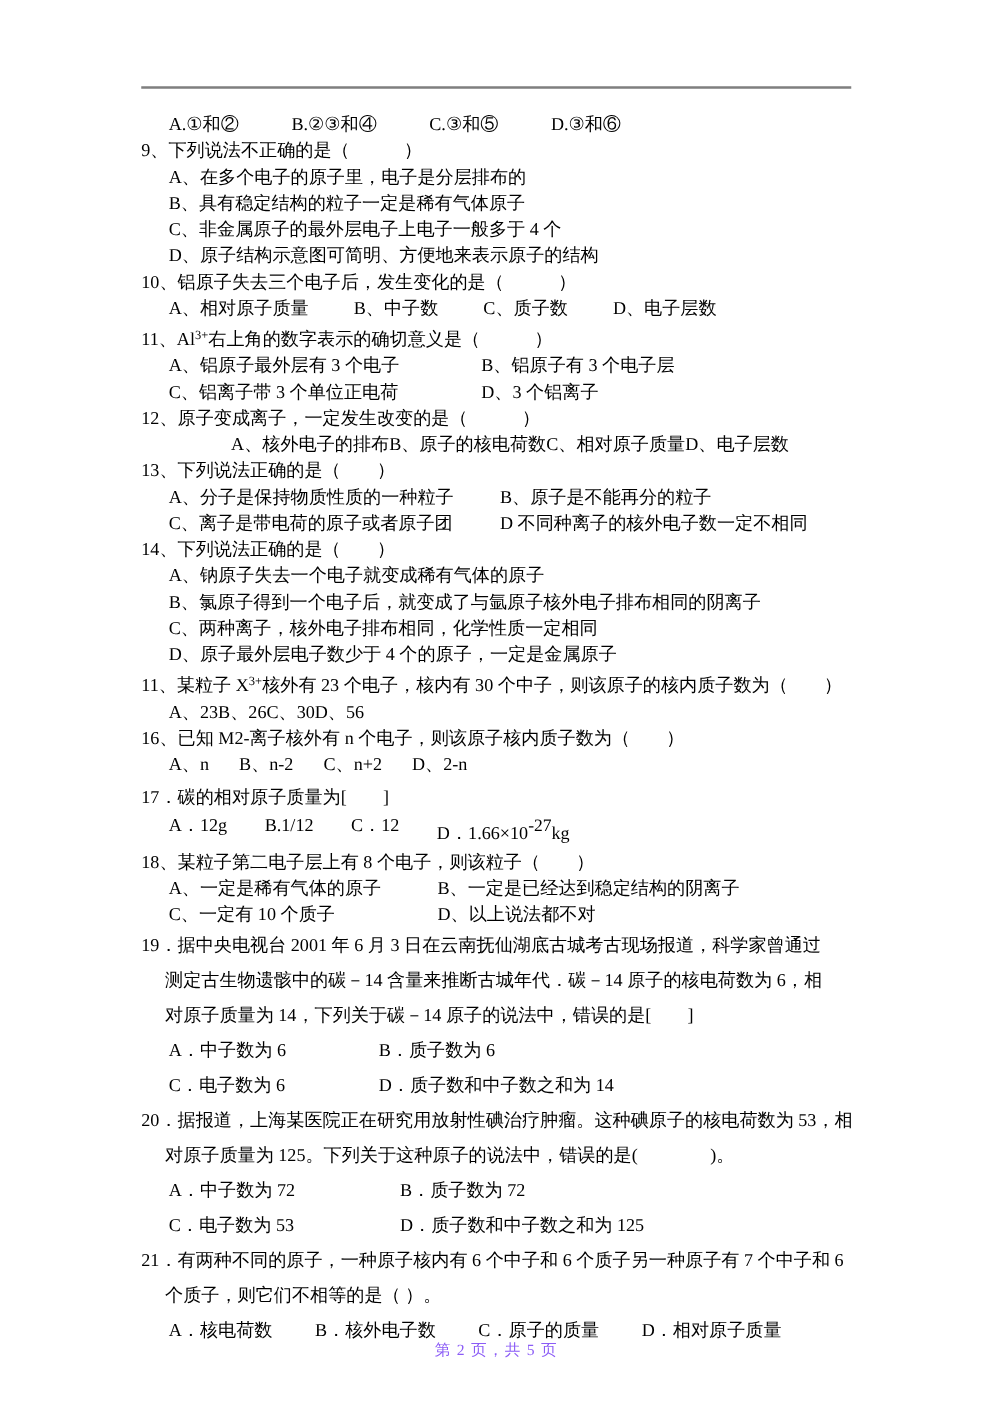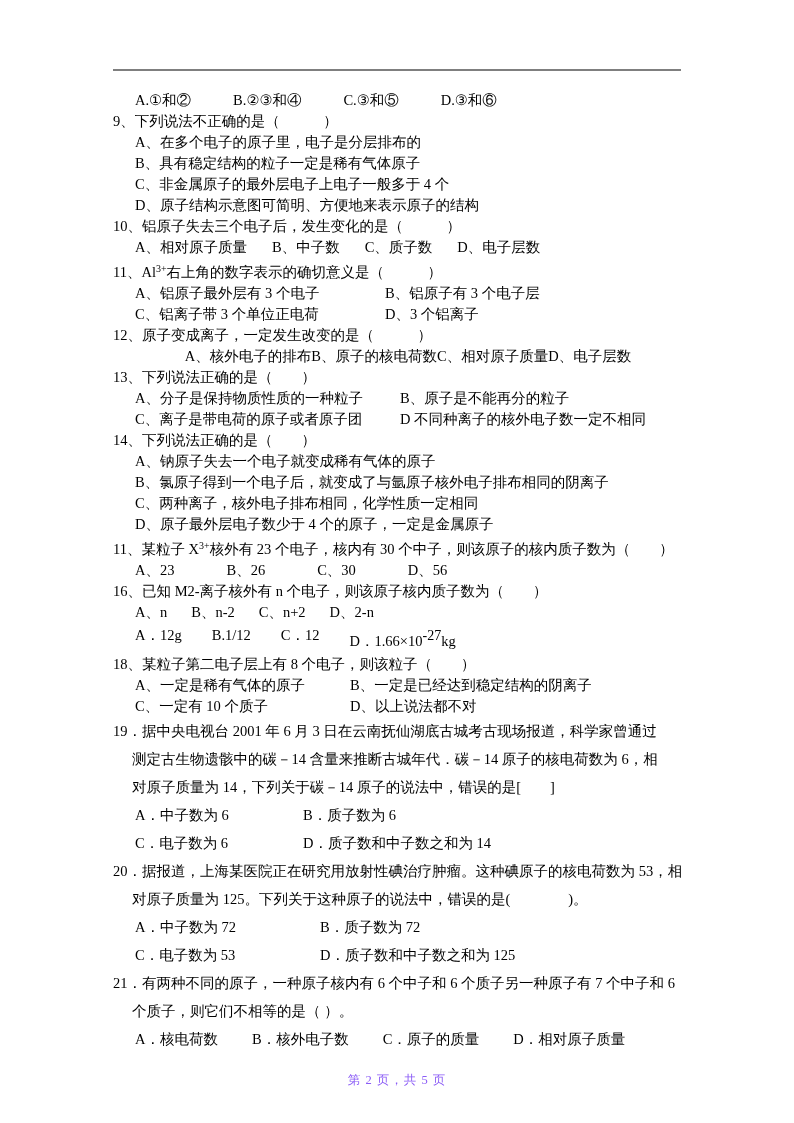--- a/index.html
+++ b/index.html
@@ -52,21 +52,21 @@
       <span>D.③和⑥</span>
     </div>
 
     <div class="line">9、下列说法不正确的是（　　　）</div>
     <div class="line optline">A、在多个电子的原子里，电子是分层排布的</div>
     <div class="line optline">B、具有稳定结构的粒子一定是稀有气体原子</div>
     <div class="line optline">C、非金属原子的最外层电子上电子一般多于 4 个</div>
     <div class="line optline">D、原子结构示意图可简明、方便地来表示原子的结构</div>
 
     <div class="line">10、铝原子失去三个电子后，发生变化的是（　　　）</div>
-    <div class="line opts" style="gap:25px">
+    <div class="line opts" style="gap:36px">
       <span>A、相对原子质量</span>
       <span>B、中子数</span>
       <span>C、质子数</span>
       <span>D、电子层数</span>
     </div>
 
     <div class="line">
       <span>11、Al</span><sup class="s">3+</sup><span>右上角的数字表示的确切意义是（　　　）</span>
     </div>
     <div class="line optline two">
@@ -98,35 +98,36 @@
 
     <div class="line">14、下列说法正确的是（　　）</div>
     <div class="line optline">A、钠原子失去一个电子就变成稀有气体的原子</div>
     <div class="line optline">B、氯原子得到一个电子后，就变成了与氩原子核外电子排布相同的阴离子</div>
     <div class="line optline">C、两种离子，核外电子排布相同，化学性质一定相同</div>
     <div class="line optline">D、原子最外层电子数少于 4 个的原子，一定是金属原子</div>
 
     <div class="line">
       <span>11、某粒子 X</span><sup class="s">3+</sup><span>核外有 23 个电子，核内有 30 个中子，则该原子的核内质子数为（　　）</span>
     </div>
-    <div class="line opts" style="gap:52px">
+    <div class="line opts" style="">
       <span>A、23</span>
       <span>B、26</span>
       <span>C、30</span>
       <span>D、56</span>
     </div>
 
     <div class="line">16、已知 M2-离子核外有 n 个电子，则该原子核内质子数为（　　）</div>
     <div class="line opts" style="gap:24px">
       <span>A、n</span>
       <span>B、n-2</span>
       <span>C、n+2</span>
       <span>D、2-n</span>
     </div>
 
+    <div class="line gap17">17．碳的相对原子质量为[　　]</div>
     <div class="line opts q17opts" style="gap:30px">
       <span>A．12g</span>
       <span>B.1/12</span>
       <span>C．12</span>
       <span><span>D．1.66×10</span><sup class="sbig">-27</sup><span>kg</span></span>
     </div>
 
     <div class="line">18、某粒子第二电子层上有 8 个电子，则该粒子（　　）</div>
     <div class="line optline two">
       <span class="c1" style="width:215px">A、一定是稀有气体的原子</span>

